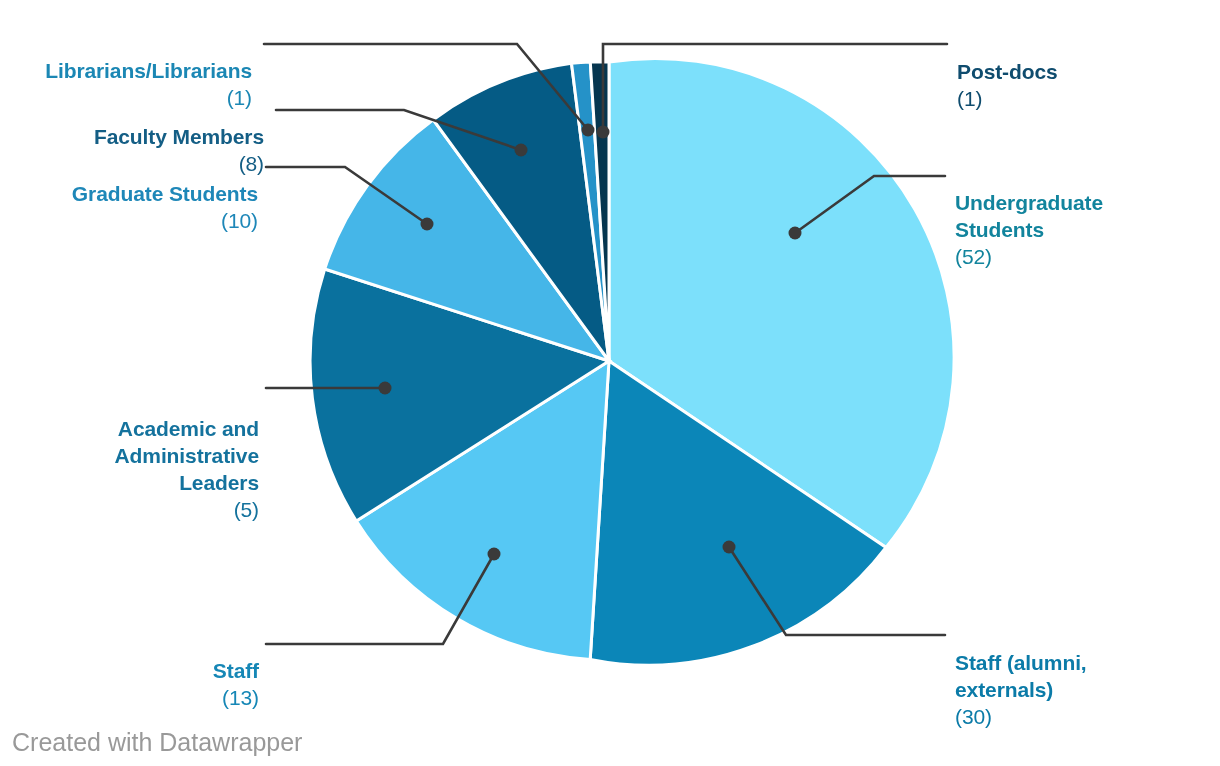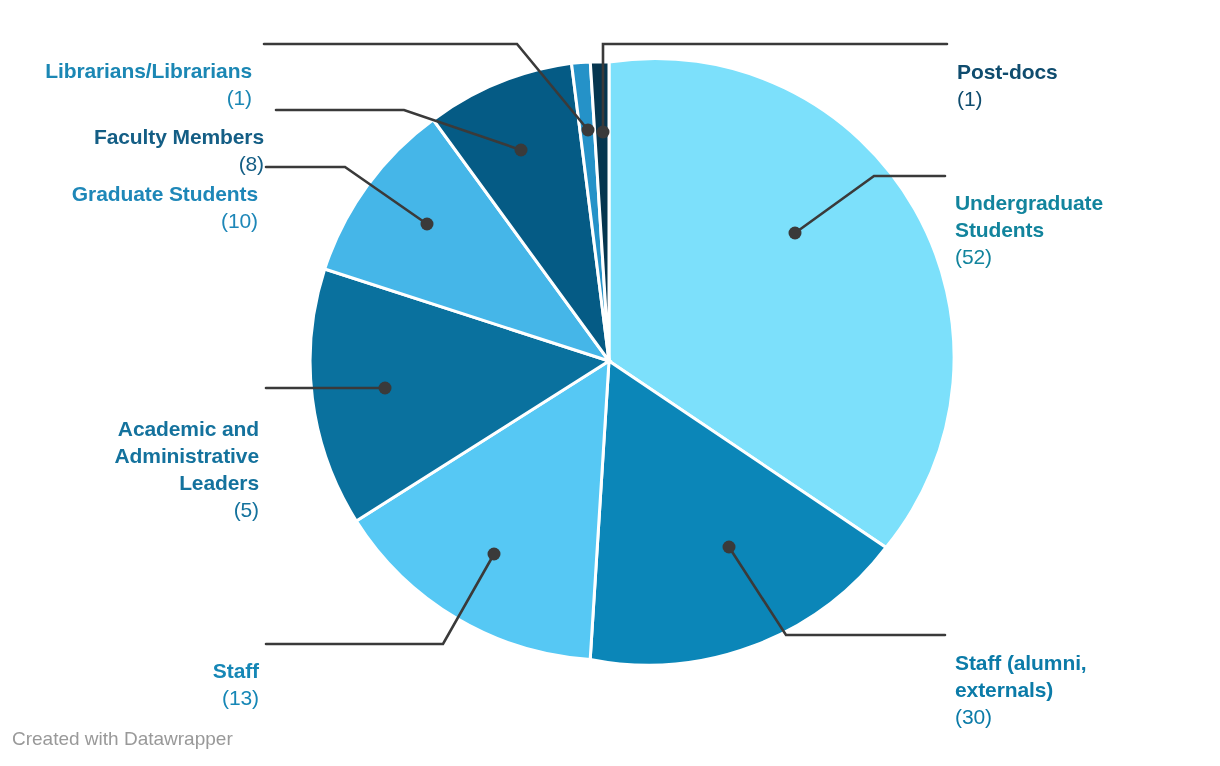--- a/index.html
+++ b/index.html
@@ -37,21 +37,21 @@
   }
   .label .val {
     font-weight: normal;
   }
   .label.right { text-align: left; }
   .label.left  { text-align: right; }
   .footer-credit {
     position: absolute;
     left: 12px;
     top: 728px;
-    font-size: 19px;
+    font-size: 25px;
     color: #999999;
     font-family: "Liberation Sans", sans-serif;
     font-weight: normal;
   }
 </style>
 </head>
 <body>
 
 <div id="chart-root">
 

